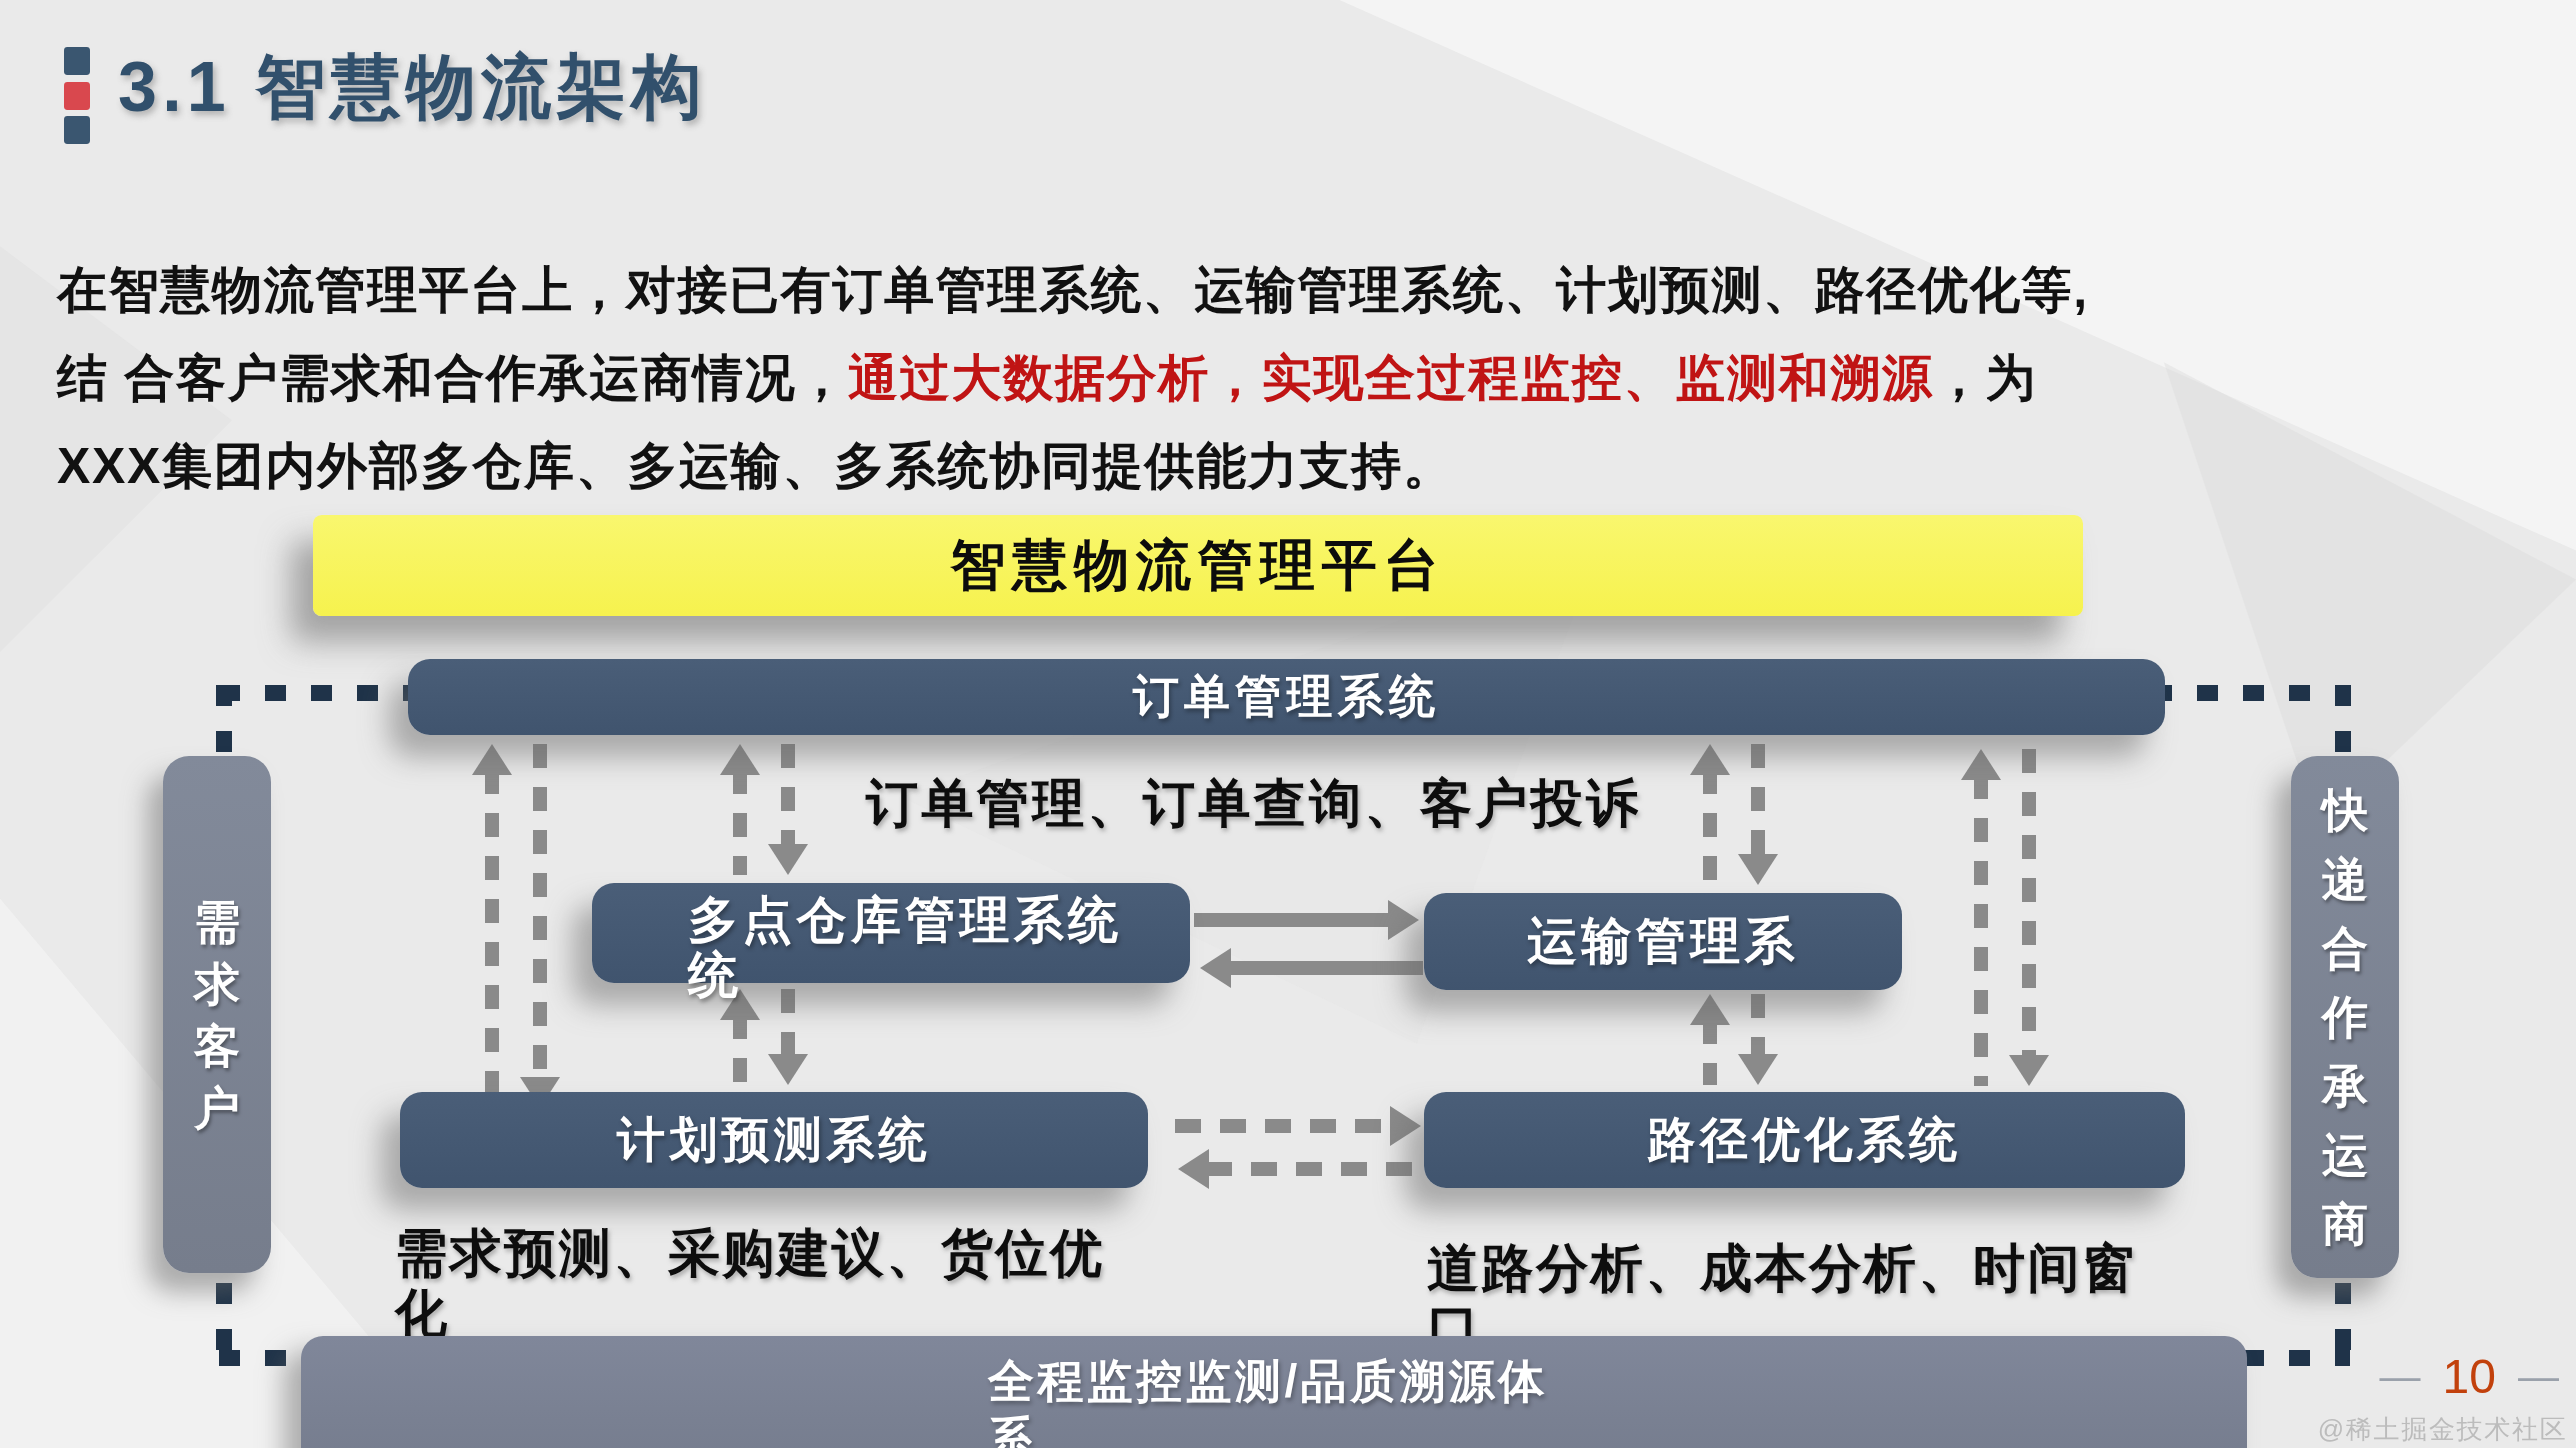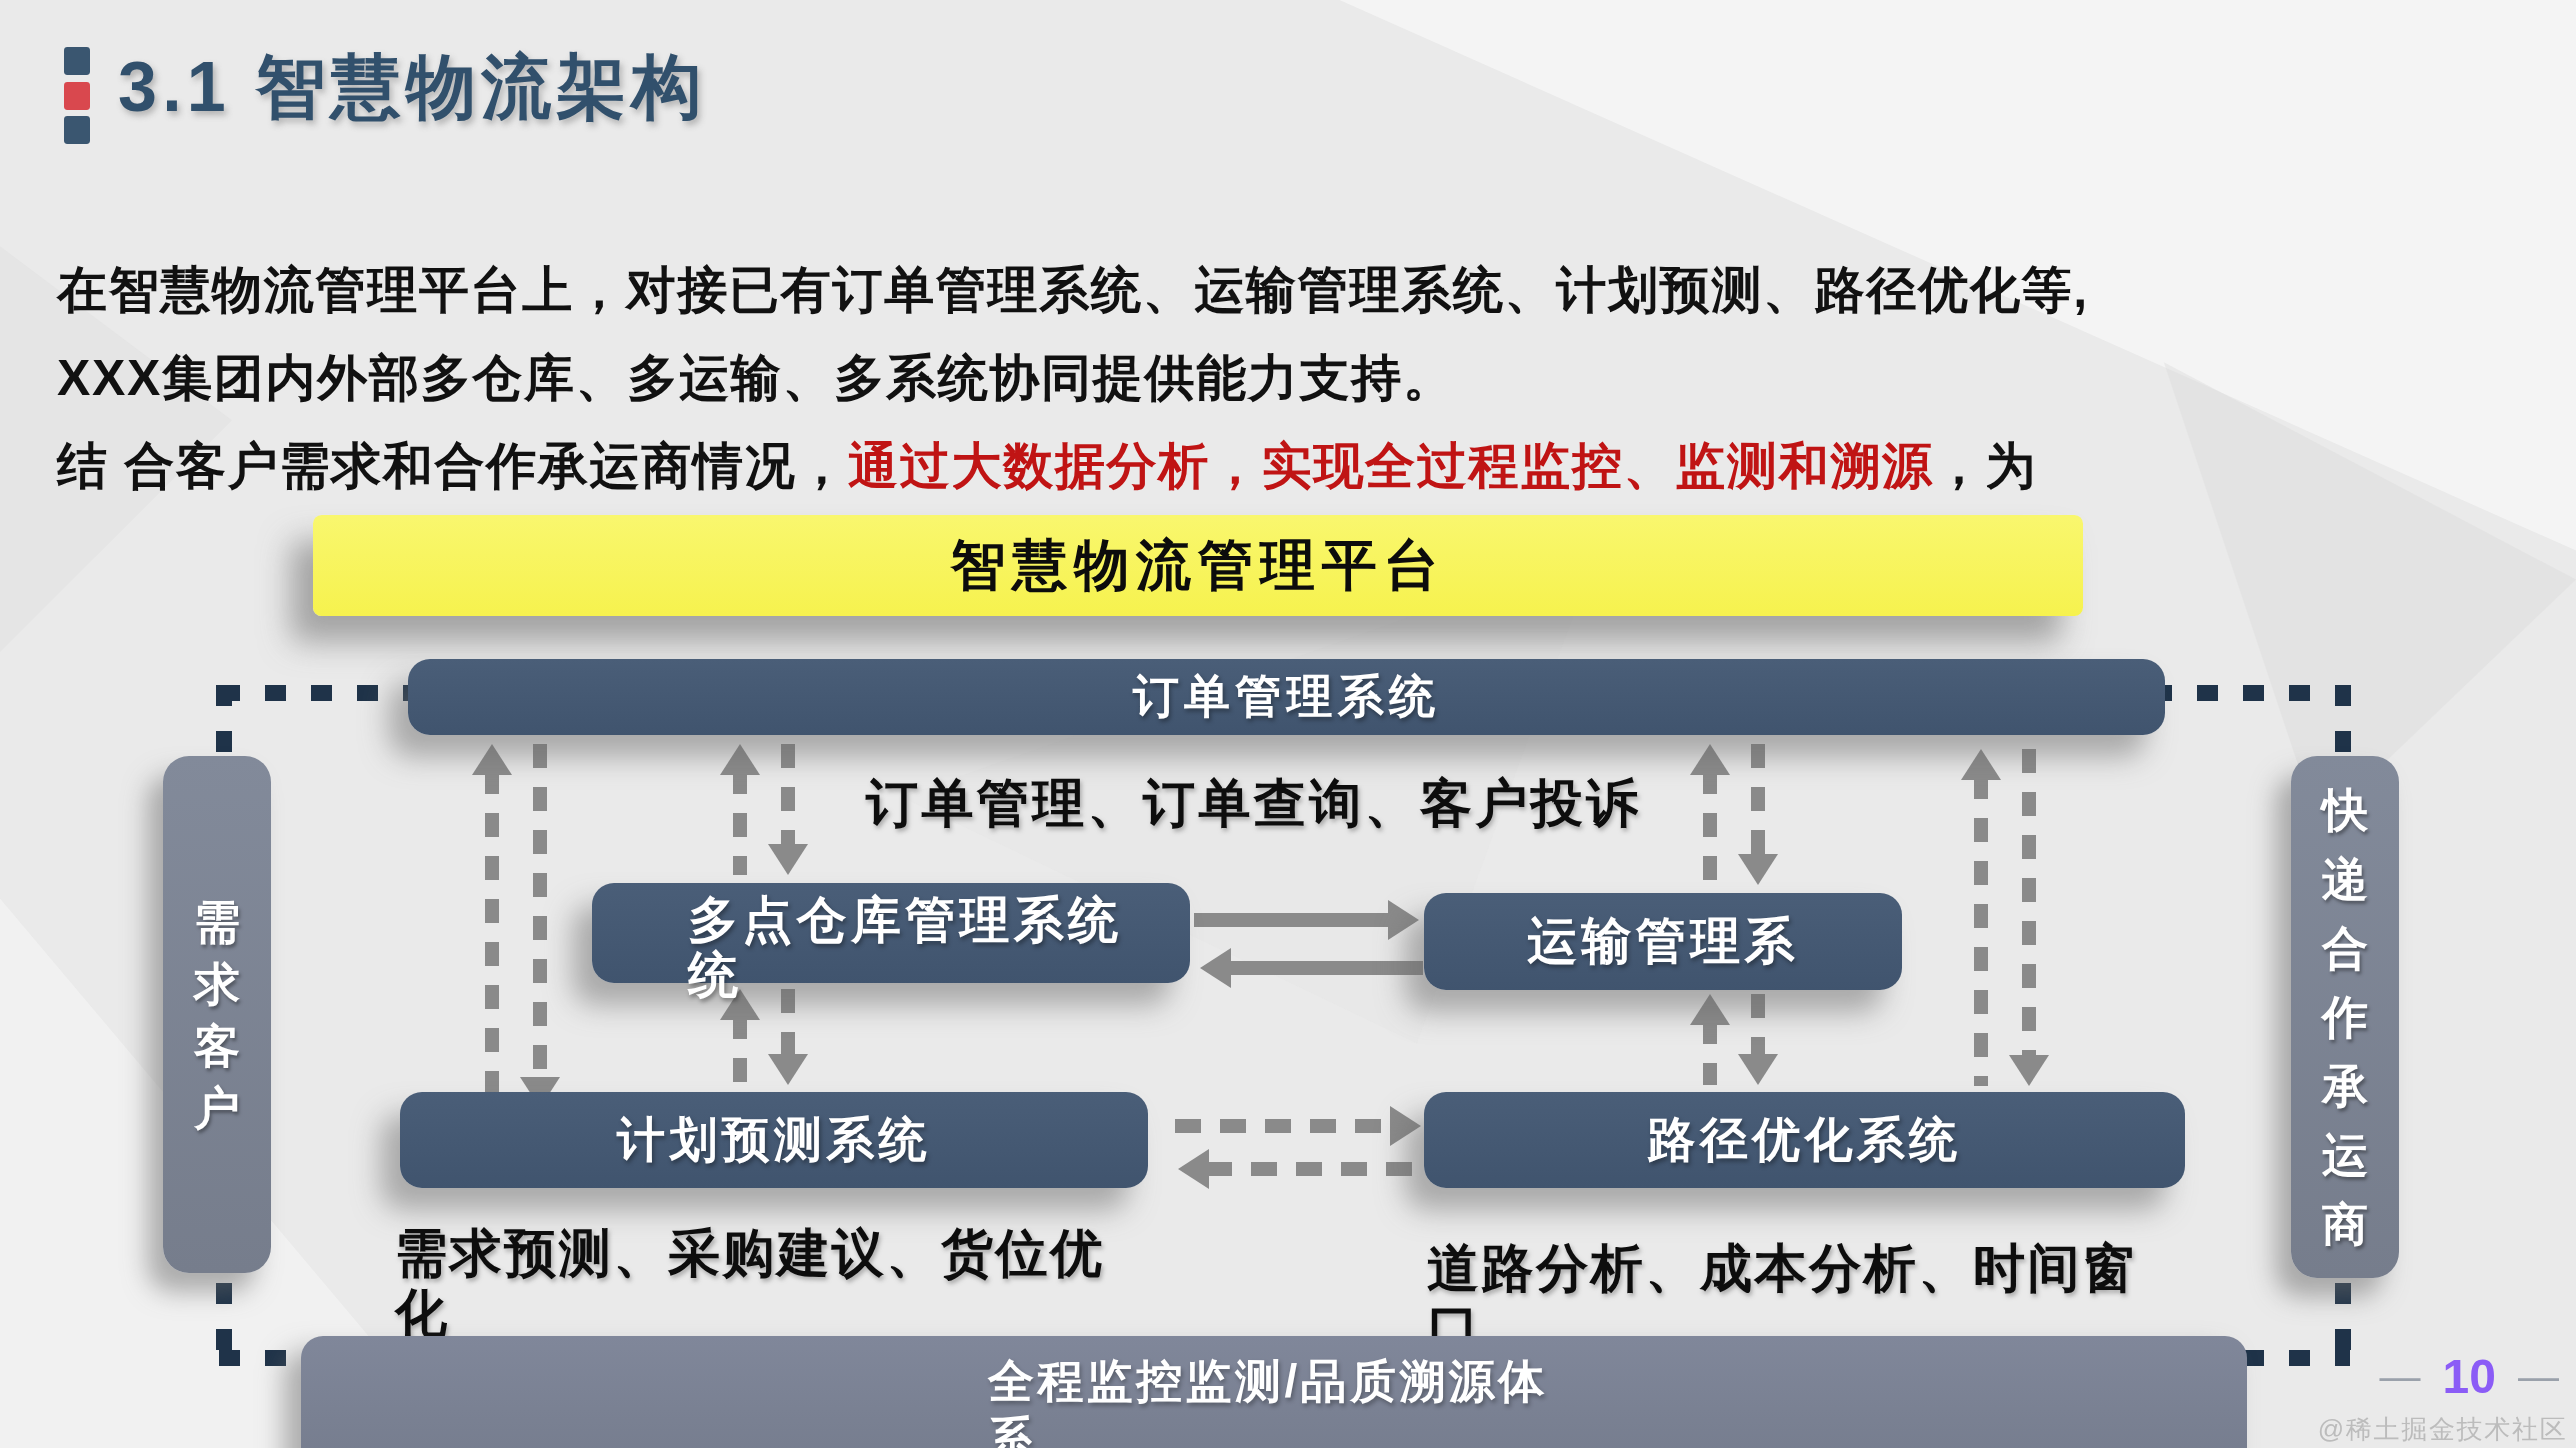--- a/index.html
+++ b/index.html
@@ -91,21 +91,21 @@
   .harrow.dashed .shaft{background:repeating-linear-gradient(90deg,#8a8a8a 0 26px,transparent 26px 45px);}
   .harrow.right .shaft{left:0;right:27.5px;}
   .harrow.right::after{content:"";position:absolute;right:0;top:0;
      border-top:20px solid transparent;border-bottom:20px solid transparent;border-left:31px solid #8a8a8a;}
   .harrow.left .shaft{left:27.5px;right:0;}
   .harrow.left::before{content:"";position:absolute;left:0;top:0;
      border-top:20px solid transparent;border-bottom:20px solid transparent;border-right:31px solid #8a8a8a;}
 
   
   .pageno{position:absolute;right:17px;bottom:45px;display:flex;align-items:center;gap:22px;z-index:5;}
-  .pageno .num{font-size:48px;font-weight:bold;color:#8b5cf6;}
+  .pageno .num{font-size:48px;font-weight:normal;color:#c2410c;}
   .pageno .dash{font-size:41px;color:#9aa1ab;}
   .watermark{position:absolute;right:8.6px;bottom:1.7px;font-size:26px;color:#bcbcbc;z-index:5;letter-spacing:1.7px;}
 </style>
 </head>
 <body>
 
 <div class="slide">
 
   <div class="facet" style="clip-path:polygon(52% 0,100% 0,100% 38%);background:rgba(246,246,246,.8);"></div>
   <div class="facet" style="clip-path:polygon(84% 25%,100% 40%,90% 57%);background:rgba(219,219,219,.45);"></div>
@@ -113,24 +113,24 @@
   <div class="facet" style="clip-path:polygon(0 17%,9% 29%,0 45%);background:rgba(224,224,224,.5);"></div>
   <div class="facet" style="clip-path:polygon(35% 55%,62% 38%,55% 72%);background:rgba(229,229,229,.5);"></div>
 
   <div class="acc-sq sq1"></div>
   <div class="acc-sq sq2"></div>
   <div class="acc-sq sq3"></div>
   <div class="page-title">3.1  智慧物流架构</div>
 
   <div class="para">
     <div>在智慧物流管理平台上，对接已有订单管理系统、运输管理系统、计划预测、路径优化等,</div>
-    <div>XXX集团内外部多仓库、多运输、多系统协同提供能力支持。</div>
     <div>
       <span>结 合客户需求和合作承运商情况，</span><span class="red">通过大数据分析，实现全过程监控、监测和溯源</span><span>，为</span>
     </div>
+    <div>XXX集团内外部多仓库、多运输、多系统协同提供能力支持。</div>
   </div>
 
   <div class="dotline dot-h dot-top"></div>
   <div class="dotline dot-h dot-bottom"></div>
   <div class="dotline dot-v dot-left"></div>
   <div class="dotline dot-v dot-right"></div>
 
   <div class="varrow up" style="left:472px;top:744px;height:364px;">
       <div class="shaft"></div>
     </div>

